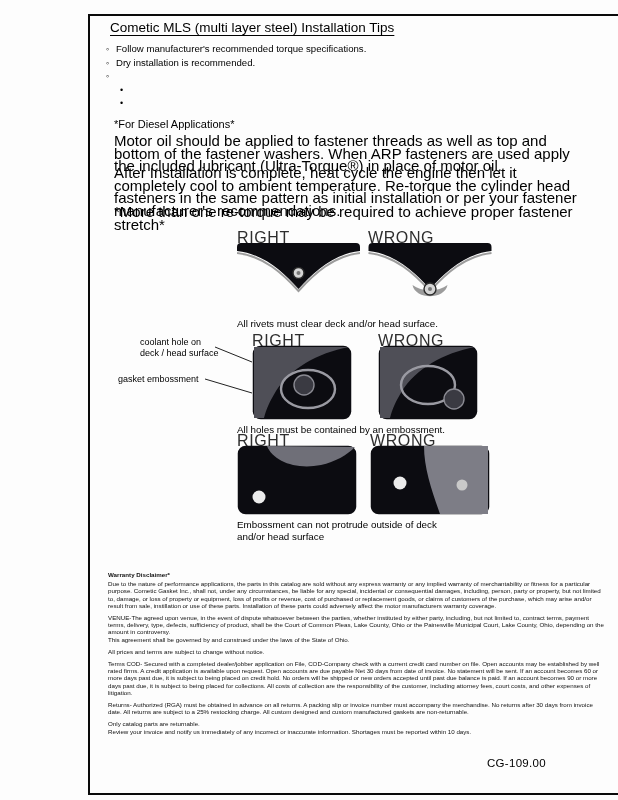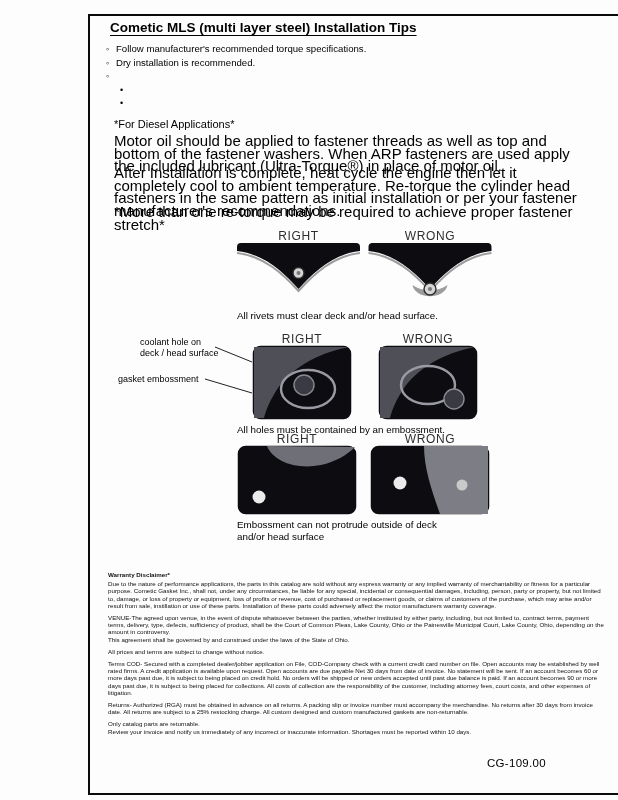--- a/index.html
+++ b/index.html
@@ -3,31 +3,31 @@
 <meta charset="utf-8">
 <style>
   html,body{margin:0;padding:0}
   body{
     width:618px;height:800px;position:relative;overflow:hidden;
     background:#fdfdfd;color:#000;
     font-family:"Liberation Sans",sans-serif;
   }
   .abs{position:absolute}
   .frame{left:88px;top:14px;width:534px;height:777px;border:2px solid #0a0a0a}
-  .title{left:110px;top:20px;font-size:13.5px;font-weight:700;text-decoration:underline;text-underline-offset:2.5px}
+  .title{left:110px;top:20px;font-size:13.5px;font-weight:400;text-decoration:underline;text-underline-offset:2.5px}
   .tips{left:104px;top:42px;list-style:none;margin:0;padding:0;font-size:9.6px;line-height:13.2px;width:480px}
   .tips li{display:flex;align-items:baseline;gap:5px}
   .tips li.sub{margin-left:14px}
   .bullet{flex:0 0 auto;width:7px;text-align:center;font-size:9px}
   .h2{left:114px;top:118px;font-size:11px;font-weight:400}
   .para{left:114px;width:466px;font-size:15px;line-height:12.6px}
   .p1{top:135px}
   .p2{top:167px}
   .note{top:206px}
-  .figlabel{font-size:12px;color:#2e2e2e;text-align:center;letter-spacing:.6px}
+  .figlabel{font-size:16px;color:#2e2e2e;text-align:left;letter-spacing:.6px}
   .caption{font-size:9.8px}
   .cap3{line-height:11.5px}
   .ann{font-size:9px;line-height:10.5px}
   .legal{left:108px;top:571px;width:497px;font-size:6.2px;line-height:7.2px;color:#101010}
   .legal .lh{font-weight:700;margin:0 0 2px 0}
   .legal p{margin:0 0 5px 0}
   .legal p.tight{margin:0}
   .docnum{left:487px;top:757px;font-size:11.5px;letter-spacing:.3px}
   svg{display:block}
 </style>
@@ -74,21 +74,21 @@
 </svg>
 
 <svg class="abs" style="left:368px;top:243px" width="124" height="62" viewBox="0 0 123 62">
   <path d="M4,0 H119 Q123,0 123,4 V8 C96,11 77,29 61.5,46 C46,29 27,11 0,8 V4 Q0,0 4,0 Z" fill="#0c0c11"></path>
   <path d="M0,10 C27,13 46,31 61.5,48 C77,31 96,13 123,10" fill="none" stroke="#9c9c9c" stroke-width="2"></path>
   <path d="M44,42 C47,57 76,57 79,42 C70,49 53,49 44,42 Z" fill="#9c9c9c"></path>
   <circle cx="61.5" cy="46" r="6" fill="#d6d6d6" stroke="#2b2b2b" stroke-width="1.4"></circle>
   <circle cx="61.5" cy="46" r="2" fill="#787878"></circle>
 </svg>
 
-<div class="abs caption" style="left:237px;top:310px">All rivets must clear deck and/or head surface.</div>
+<div class="abs caption" style="left:237px;top:318px">All rivets must clear deck and/or head surface.</div>
 
 <div class="abs figlabel" style="left:252px;top:332px;width:100px">RIGHT</div>
 <div class="abs figlabel" style="left:378px;top:332px;width:100px">WRONG</div>
 
 <div class="abs ann" style="left:140px;top:337px">
   <div>coolant hole on</div>
   <div>deck / head surface</div>
 </div>
 <div class="abs ann" style="left:118px;top:374px">gasket embossment</div>
 

